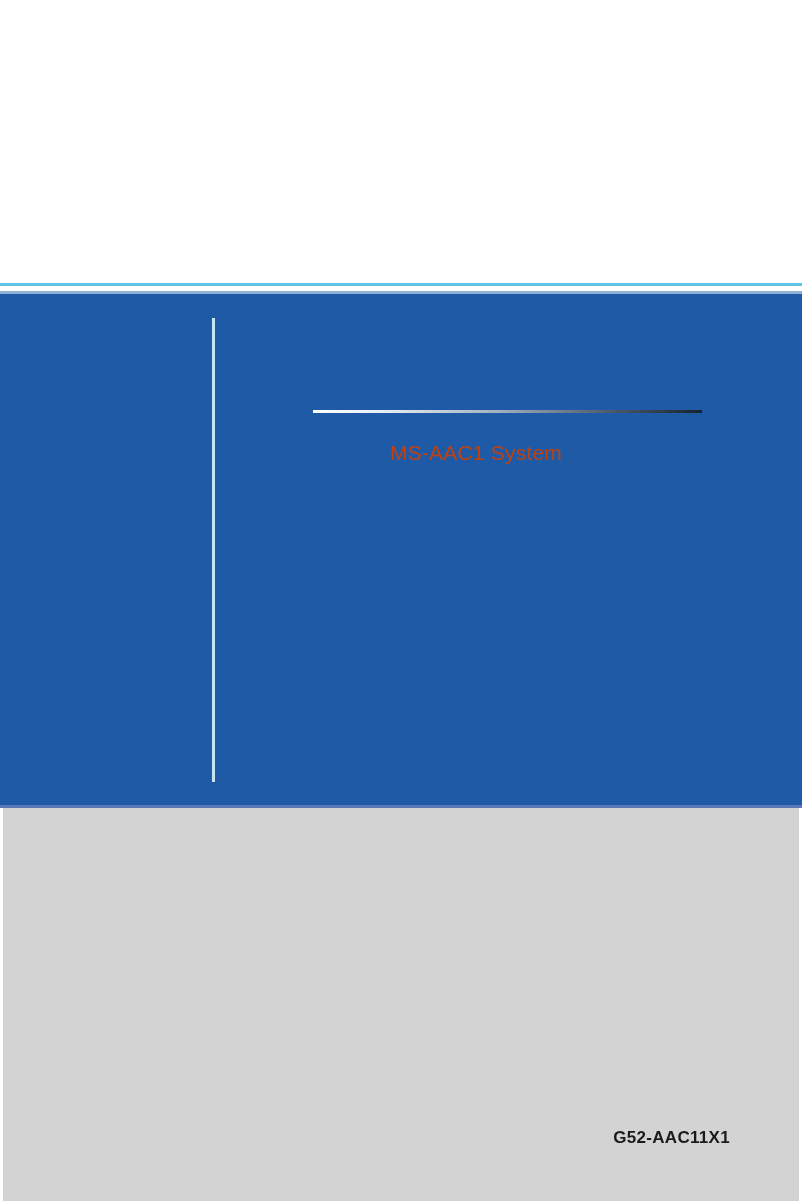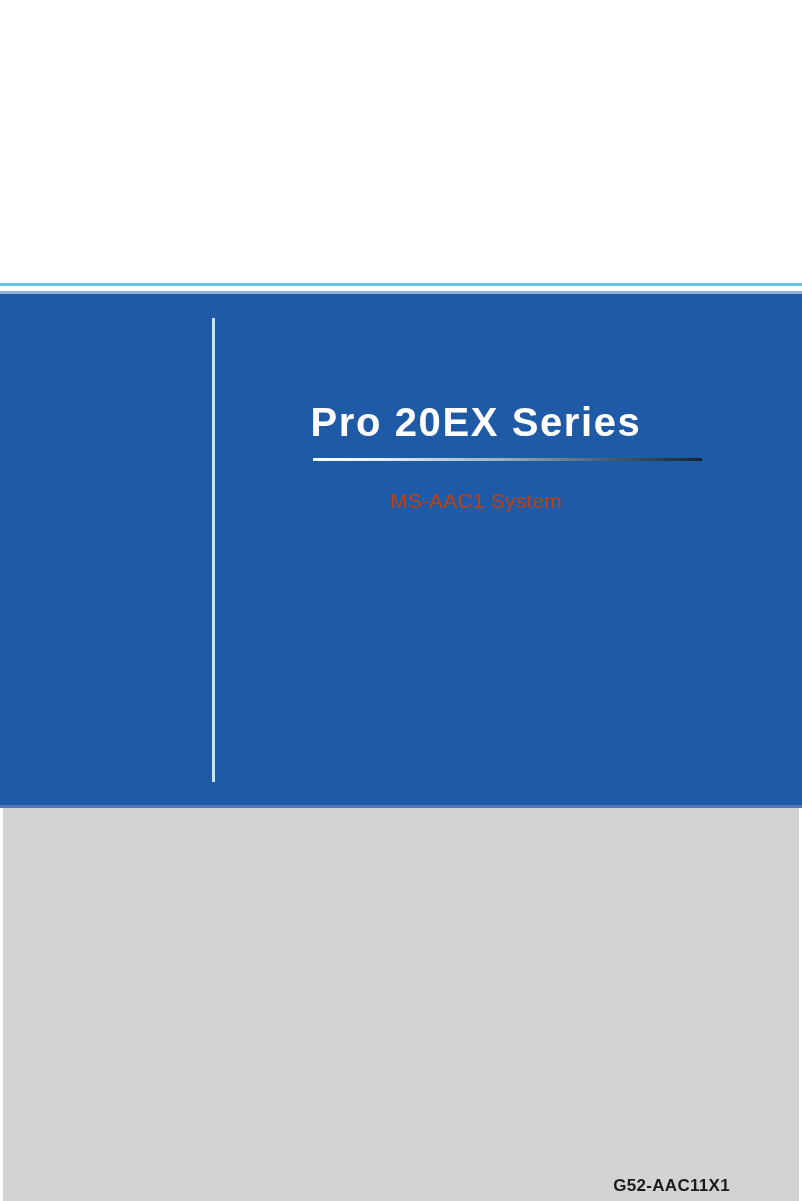--- a/index.html
+++ b/index.html
@@ -168,21 +168,21 @@
     left: 799px;
     top: 808px;
     width: 3px;
     height: 393px;
     background: #ffffff;
   }
 
   .part-number {
     position: absolute;
     right: 72px;
-    top: 1176px;
+    top: 1128px;
     font-size: 17px;
     font-weight: bold;
     letter-spacing: 0.3px;
     color: #1a1a1a;
     white-space: nowrap;
   }
 </style>
 </head>
 <body>
 
@@ -192,21 +192,20 @@
 
   <div class="cyan-rule"></div>
   <div class="white-gap"></div>
   <div class="steel-rule"></div>
 
   <div class="blue-band"></div>
   <div class="blue-band-bottom-edge"></div>
   <div class="vertical-rule"></div>
 
   <div class="title-block">
-    <h1 class="main-title">Pro 20EX Series</h1>
     <div class="gradient-rule"></div>
     <p class="model-line">MS-AAC1 System</p>
   </div>
 
   <div class="grey-area"></div>
   <div class="grey-edge-left"></div>
   <div class="grey-edge-right"></div>
 
   <div class="part-number">G52-AAC11X1</div>
 

